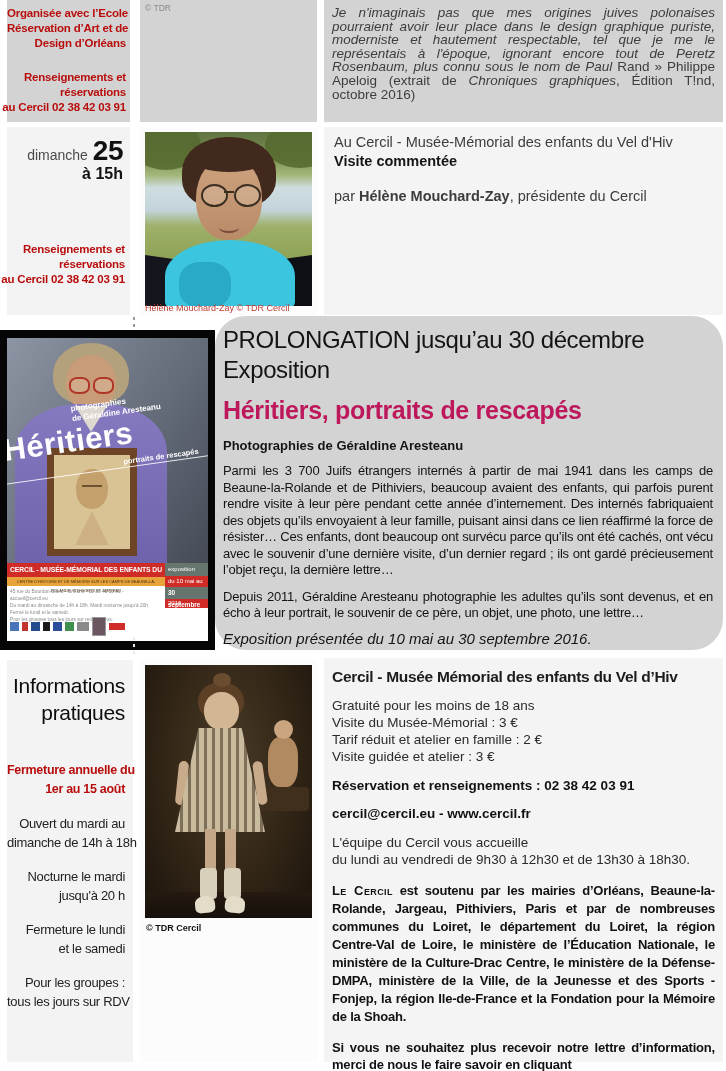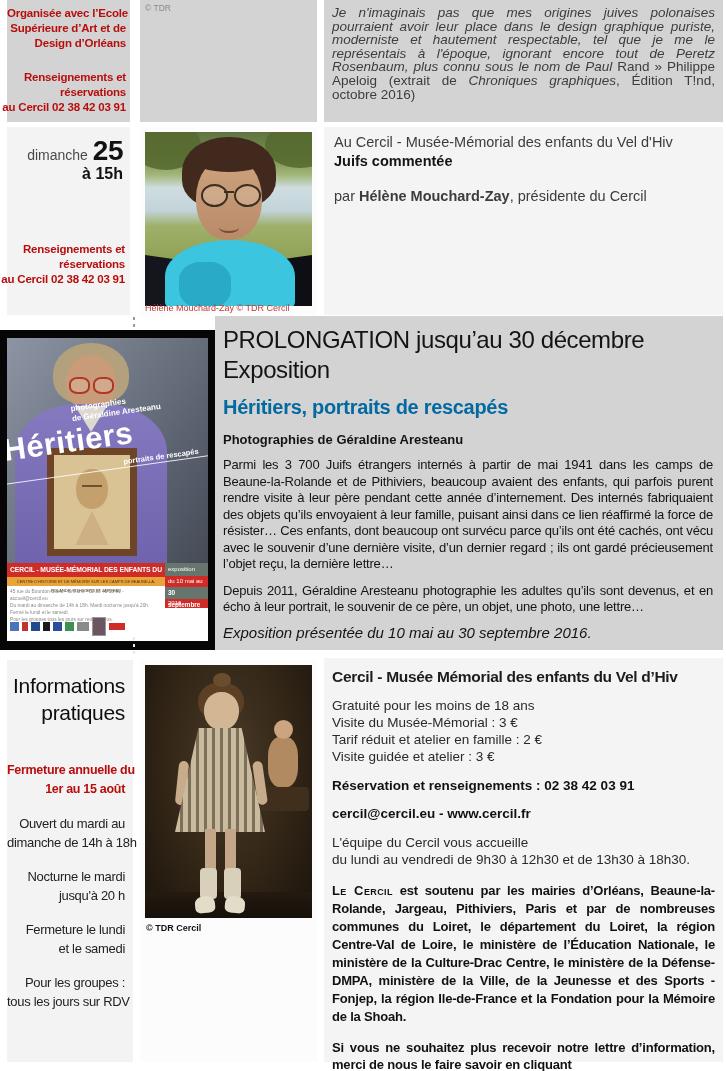--- a/index.html
+++ b/index.html
@@ -34,23 +34,23 @@
   .caption-red{position:absolute;left:5px;bottom:2px;font-size:9px;color:#bb3b33;white-space:nowrap;}
   .r2-right{left:324px;top:127px;width:399px;height:188px;background:#f4f4f4;padding:6px 10px;}
   .venue{font-size:14.5px;color:#3c3c3c;line-height:19px;}
   .vtype{font-size:14.5px;font-weight:bold;color:#151515;line-height:19px;}
   .vtitle{font-size:21px;font-weight:bold;color:#b80d0d;margin-top:13px;letter-spacing:-0.3px;}
   .byline{font-size:14.5px;color:#3c3c3c;margin-top:17px;}
 
   
   .r3-black{left:0;top:330px;width:215px;height:320px;background:#060606;}
   .r3-gray{left:215px;top:316px;width:508px;height:334px;background:#d3d3d3;
-           padding:9px 10px 0 8px;color:#141414;}
+           padding:9px 10px 0 8px;color:#141414;border-radius:31px;}
   .bigline{font-size:24px;line-height:30px;letter-spacing:-0.4px;white-space:nowrap;}
-  .expo-title{font-size:20px;font-weight:bold;color:#0369a1;margin-top:11px;letter-spacing:-0.3px;white-space:nowrap;}
+  .expo-title{font-size:25px;font-weight:bold;color:#be185d;margin-top:11px;letter-spacing:-0.3px;white-space:nowrap;}
   .expo-sub{font-size:13px;font-weight:bold;margin-top:13px;}
   .jpar{font-size:13px;line-height:16.5px;text-align:justify;letter-spacing:-0.2px;margin:10px 0 0 0;}
   .ital-par{font-size:15px;font-style:italic;margin-top:8px;}
 
   .dash-v{position:absolute;width:2px;z-index:5;}
   .dash-gray{background-image:repeating-linear-gradient(180deg,#9a9a9a 0 3px,transparent 3px 7px);}
   .dash-white{background-image:repeating-linear-gradient(180deg,#e8e8e8 0 3px,transparent 3px 7px);}
 
   
   .poster{position:absolute;left:7px;top:8px;width:201px;height:303px;overflow:hidden;background:#5a6170;}
@@ -133,21 +133,21 @@
   .c-dollhead{position:absolute;left:129px;top:55px;width:19px;height:19px;background:#caa57f;border-radius:50%;}
   .c-dollbody{position:absolute;left:123px;top:72px;width:30px;height:50px;background:#b28a62;border-radius:38%;}
 </style>
 </head>
 <body>
 
 <div class="page">
 
   <div class="box gray r1-sidebar red-bold">
     <div class="sb-line">Organisée avec l’Ecole</div>
-    <div class="sb-line">Supérieure d’Art et de</div>
+    <div class="sb-line">Réservation d’Art et de</div>
     <div class="sb-line">Design d’Orléans</div>
     <div class="r1-info">
       <div class="sb-line">Renseignements et</div>
       <div class="sb-line">réservations</div>
       <div class="sb-line">au Cercil 02 38 42 03 91</div>
     </div>
   </div>
 
   <div class="box gray r1-mid">
     <div class="tdr">© TDR</div>
@@ -186,21 +186,21 @@
       <div class="abs" style="left:79px;top:59px;width:10px;height:2px;background:#3a2e22;"></div>
       <div class="h-smile"></div>
       <div class="h-scarf"></div>
       <div class="h-scarf2"></div>
     </div>
     <div class="caption-red">Hélène Mouchard-Zay © TDR Cercil</div>
   </div>
 
   <div class="box r2-right">
     <div class="venue">Au Cercil - Musée-Mémorial des enfants du Vel d'Hiv</div>
-    <div class="vtype">Juifs commentée</div>
+    <div class="vtype">Visite commentée</div>
     <div class="byline"><span>par </span><b>Hélène Mouchard-Zay</b><span>, présidente du Cercil</span></div>
   </div>
 
   <div class="box r3-gray">
     <div class="bigline">PROLONGATION jusqu’au 30 décembre</div>
     <div class="bigline">Exposition</div>
     <div class="expo-title">Héritiers, portraits de rescapés</div>
     <div class="expo-sub">Photographies de Géraldine Aresteanu</div>
     <p class="jpar">Parmi les 3 700 Juifs étrangers internés à partir de mai 1941 dans les camps de Beaune-la-Rolande et de Pithiviers, beaucoup avaient des enfants, qui parfois purent rendre visite à leur père pendant cette année d’internement. Des internés fabriquaient des objets qu’ils envoyaient à leur famille, puisant ainsi dans ce lien réaffirmé la force de résister… Ces enfants, dont beaucoup ont survécu parce qu’ils ont été cachés, ont vécu avec le souvenir d’une dernière visite, d’un dernier regard ; ils ont gardé précieusement l’objet reçu, la dernière lettre…</p>
     <p class="jpar">Depuis 2011, Géraldine Aresteanu photographie les adultes qu’ils sont devenus, et en écho à leur portrait, le souvenir de ce père, un objet, une photo, une lettre…</p>

